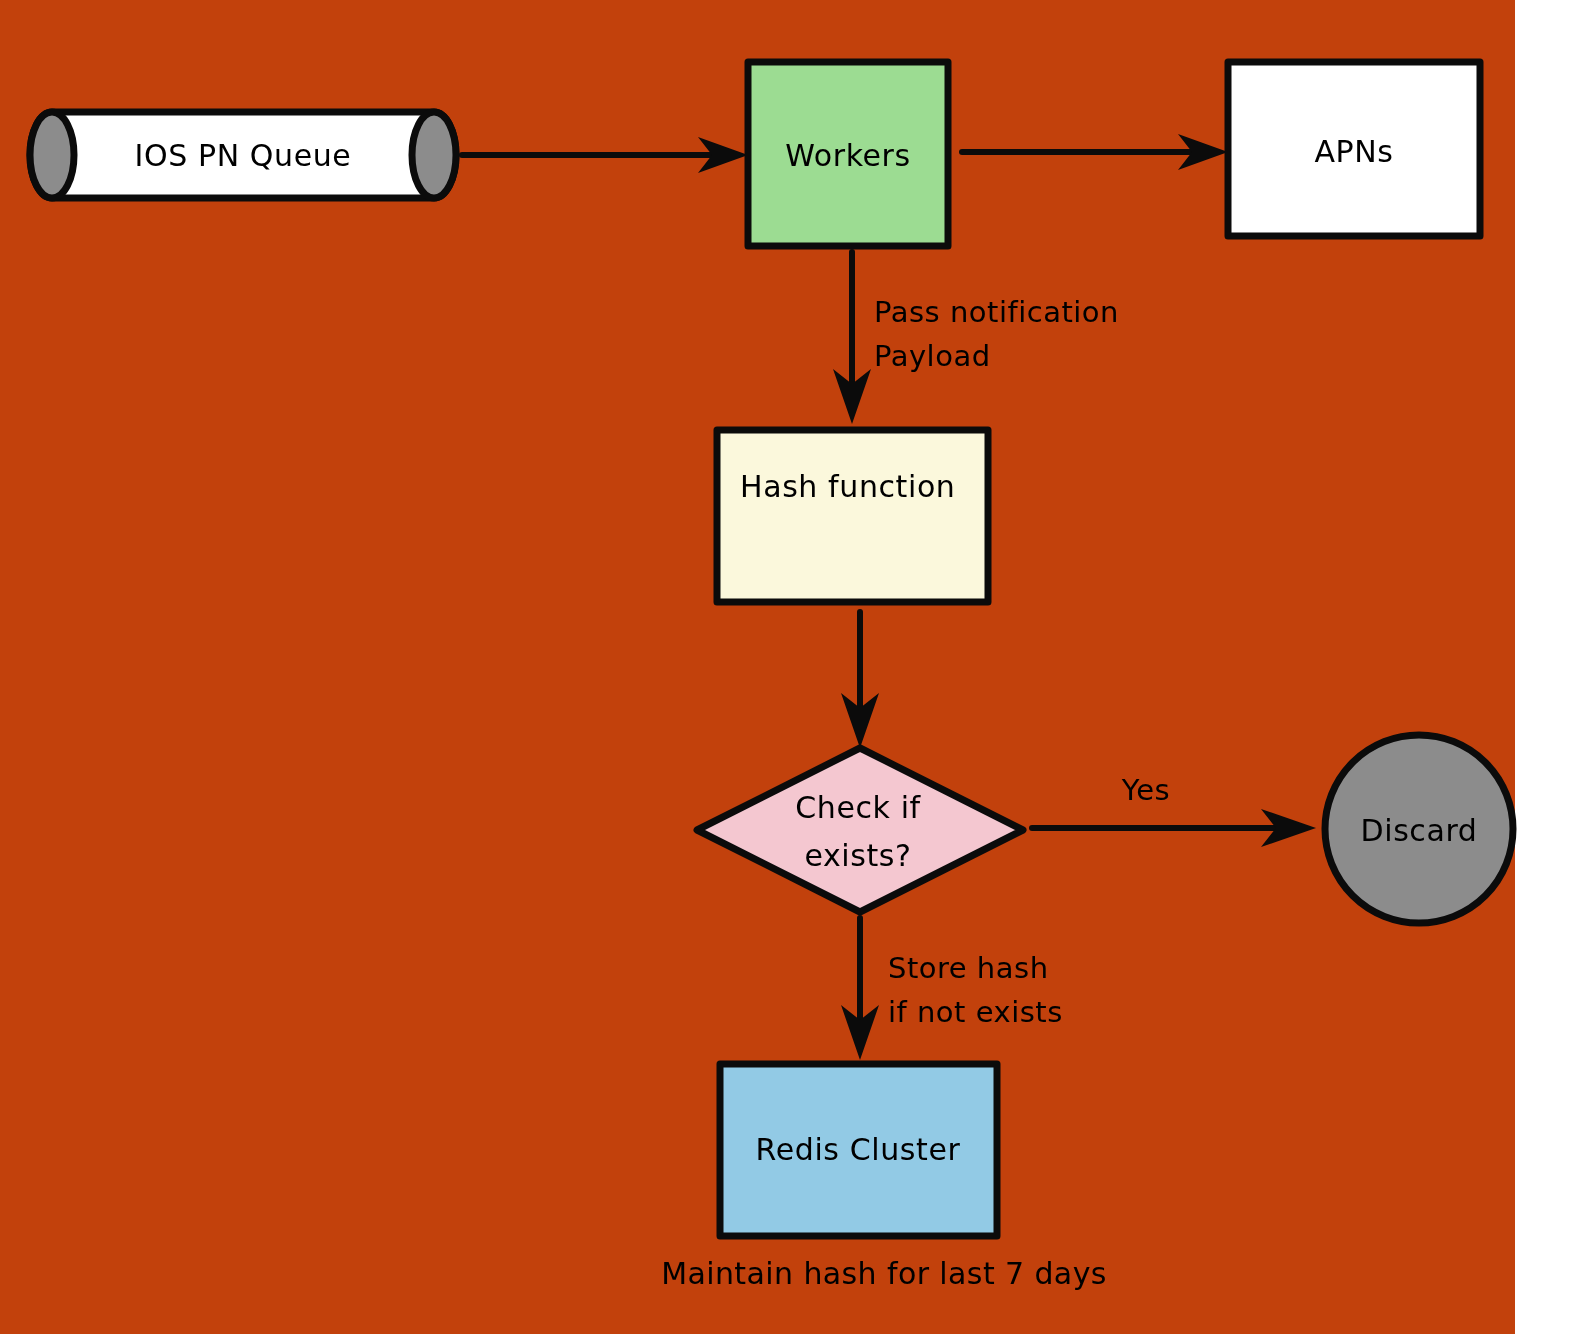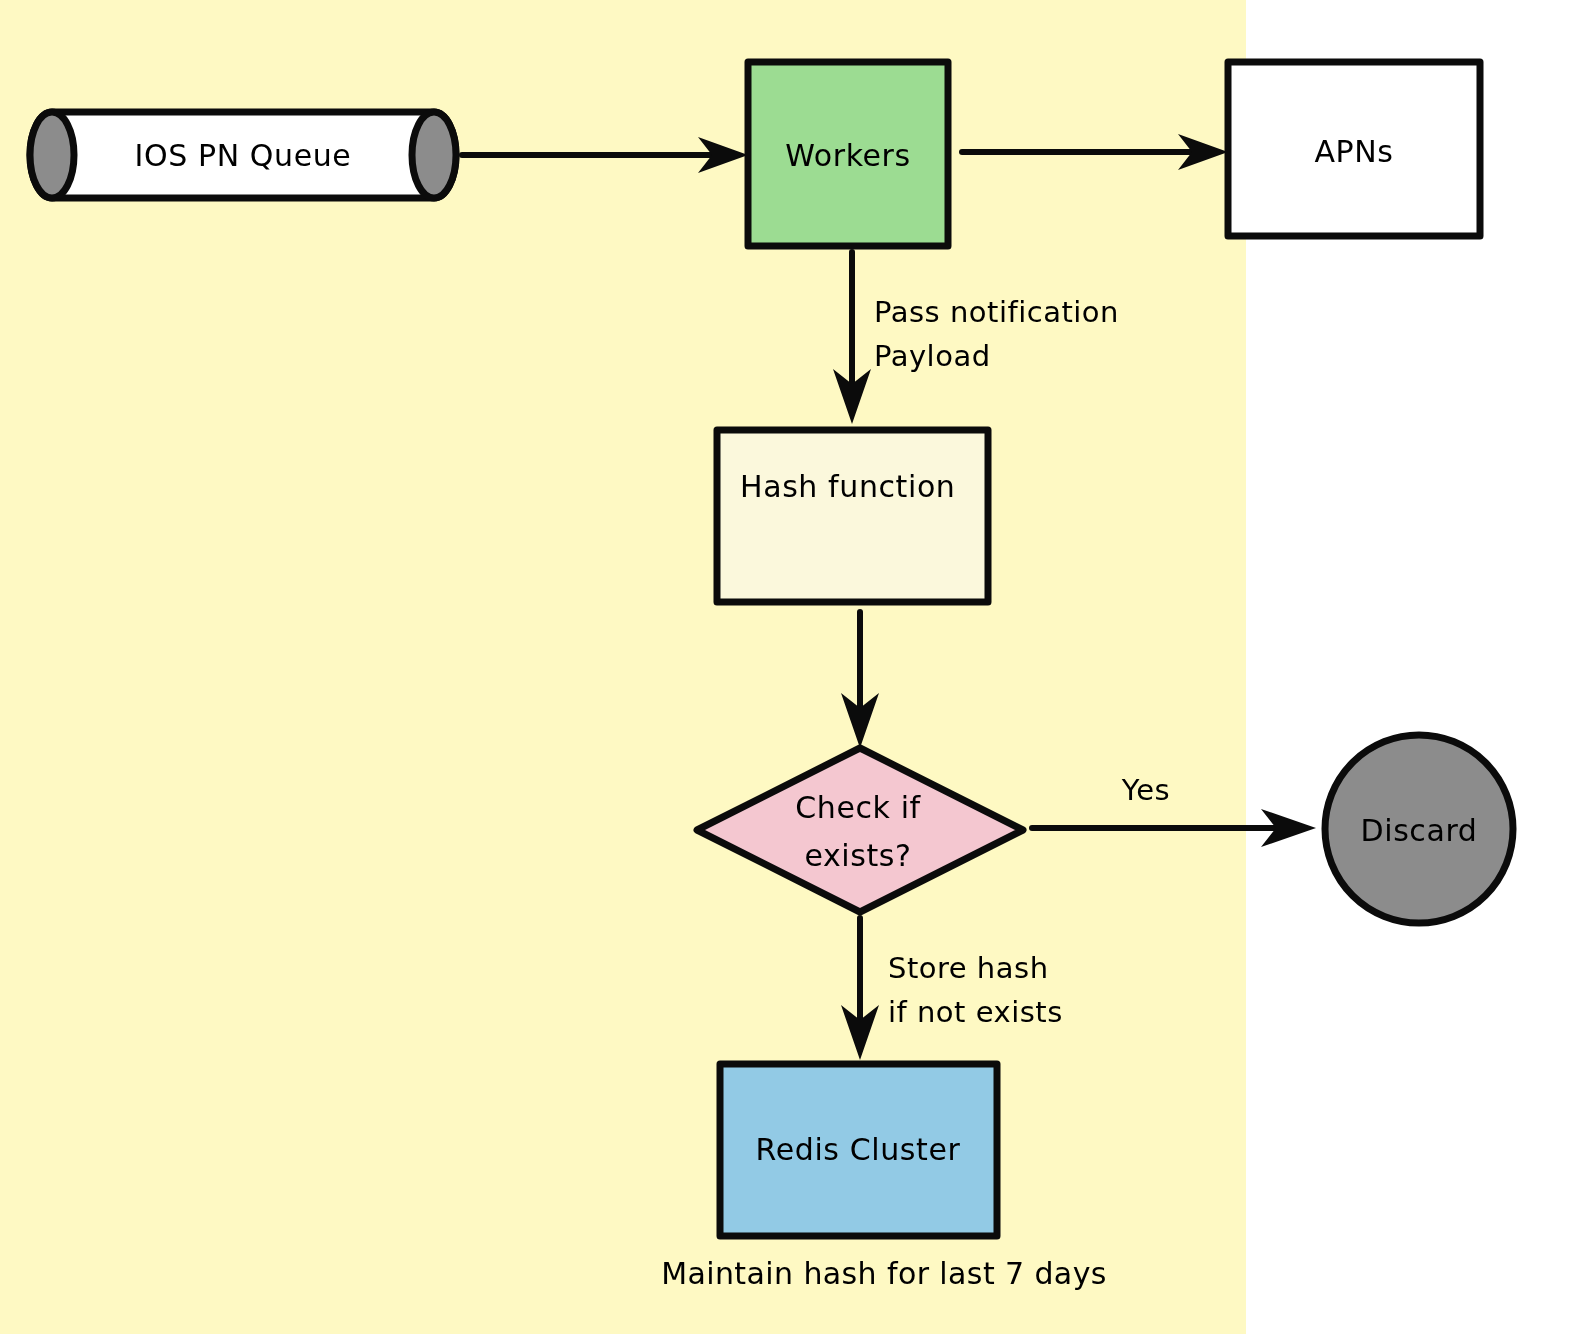--- a/index.html
+++ b/index.html
@@ -8,23 +8,23 @@
     background: #ffffff;
   }
   body {
     width: 1570px;
     height: 1334px;
     font-family: "DejaVu Sans", sans-serif;
     overflow: hidden;
   }
   #canvas {
     position: relative;
-    width: 1246px;
+    width: 1515px;
     height: 1334px;
-    background: #fef9c3;
+    background: #c2410c;
   }
   svg.diagram {
     position: absolute;
     top: 0;
     left: 0;
     width: 1570px;
     height: 1334px;
   }
   .node-text {
     font-family: "DejaVu Sans", sans-serif;

